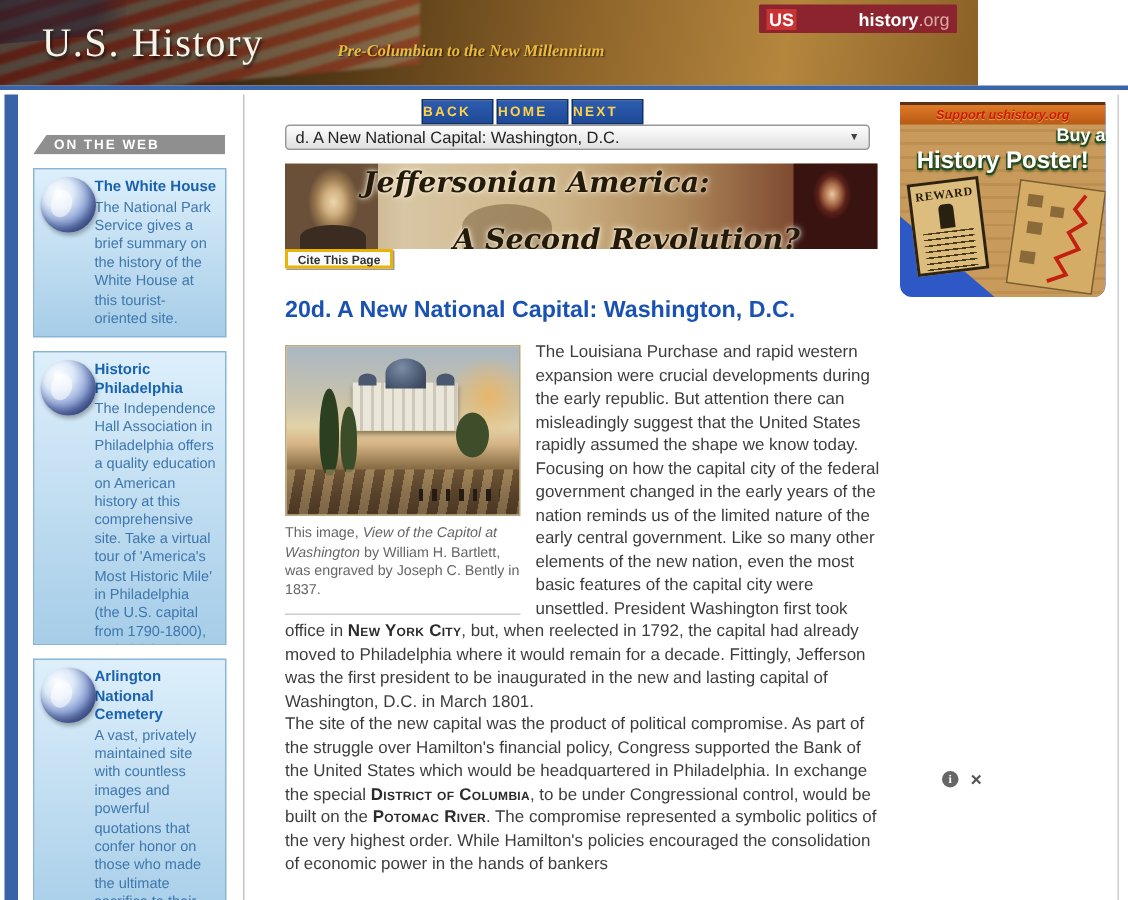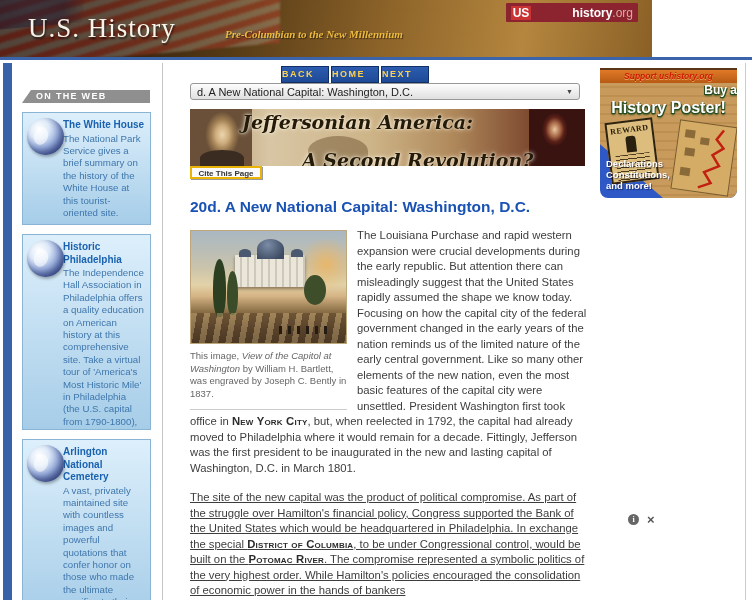--- a/index.html
+++ b/index.html
@@ -91,21 +91,21 @@
   .fig-tree1{position:absolute;left:22px;top:28px;width:13px;height:58px;border-radius:50% 50% 42% 42%;background:#2d3f21;}
   .fig-tree2{position:absolute;left:36px;top:40px;width:11px;height:44px;border-radius:50% 50% 42% 42%;background:#3a4c28;}
   .fig-tree3{position:absolute;right:20px;top:44px;width:22px;height:30px;border-radius:50%;background:#3e4e2a;}
   .fig-road{position:absolute;left:0;bottom:0;width:100%;height:30px;
     background:repeating-linear-gradient(100deg,rgba(190,160,110,.5) 0 6px,rgba(90,66,40,.55) 6px 13px);}
   .fig-people{position:absolute;left:88px;bottom:9px;width:54px;height:8px;
     background:repeating-linear-gradient(90deg,#241c12 0 3px,rgba(0,0,0,0) 3px 9px);}
   .fig-cap{font-size:9.5px;line-height:12.5px;color:#666;margin-top:6px;padding-bottom:9px;border-bottom:1px solid #ccc;}
   .fig-cap em{font-style:italic;}
   .sc-link{font-weight:bold;font-variant:small-caps;letter-spacing:.2px;color:#2b2b2b;cursor:pointer;}
-  .para2{margin-top:14px;text-decoration:underline;}
+  .para2{margin-top:0;}
   
   .ad{position:absolute;left:600px;top:68px;width:137px;height:130px;background:#2d58c6;
     border-radius:0 0 8px 8px;overflow:hidden;cursor:pointer;border-top:2px solid #5a3418;box-sizing:border-box;}
   .ad-parch{position:absolute;left:0;top:0;right:0;bottom:0;
     background:repeating-linear-gradient(180deg,#c89a5c 0 7px,#bd8f51 7px 9px);
     clip-path:polygon(0 0,100% 0,100% 100%,46% 100%,0 58%);}
   .ad-top{position:absolute;top:0;left:0;right:0;height:13px;background:linear-gradient(#e07a28,#b85a14);
     color:#cf1800;font-size:8.5px;font-style:italic;font-weight:bold;text-align:center;line-height:13px;
     text-shadow:0 1px 0 rgba(255,220,150,.55);}
   .ad-line1{position:absolute;top:13px;left:0;right:0;text-align:right;font-size:12px;font-weight:bold;color:#fff;
@@ -238,23 +238,18 @@
   </div>
   <div class="ad-map">
     <svg width="56" height="68" viewBox="0 0 56 68">
       <polyline points="44,4 38,14 46,22 36,30 44,40 30,48 38,58 26,64" fill="none" stroke="#c22010" stroke-width="2.5"></polyline>
       <rect x="6" y="8" width="10" height="8" fill="#8a6a38"></rect>
       <rect x="8" y="26" width="10" height="8" fill="#8a6a38"></rect>
       <rect x="6" y="46" width="10" height="8" fill="#8a6a38"></rect>
       <rect x="22" y="14" width="9" height="7" fill="#8a6a38"></rect>
     </svg>
   </div>
-  <div class="ad-footer">
-    <div>Declarations</div>
-    <div>Constitutions,</div>
-    <div>and more!</div>
-  </div>
 </div>
 
 <div class="ad-ctrl">
   <span class="info-icon">i</span>
   <span class="close-icon">×</span>
 </div>
 
 </body></html>

